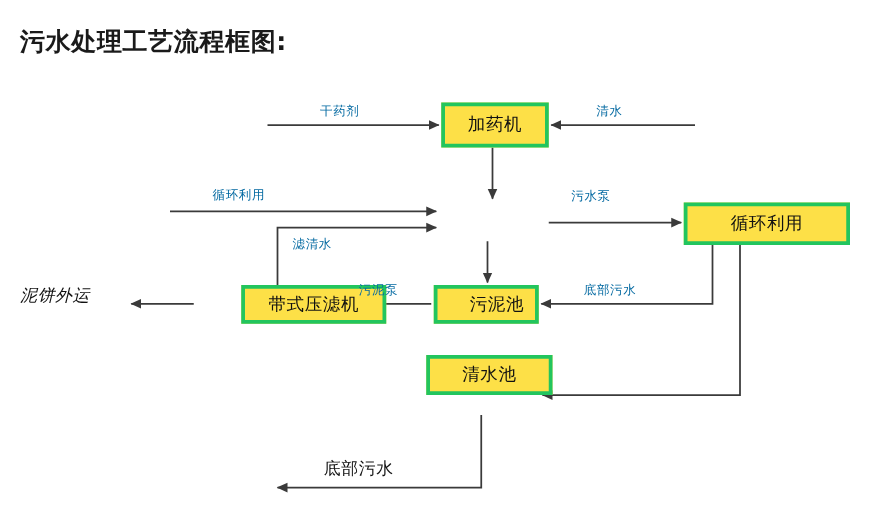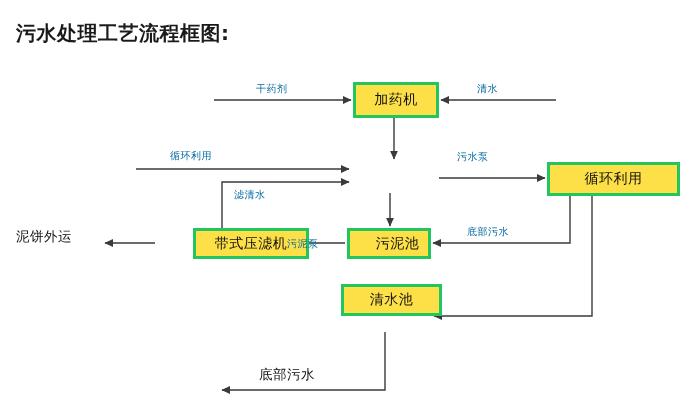--- a/index.html
+++ b/index.html
@@ -129,19 +129,19 @@
   <div class="edge-label" style="left:477px; top:82px;">清水</div>
 
   <div class="edge-label" style="left:170px; top:149px;">循环利用</div>
 
   <div class="edge-label" style="left:234px; top:188px;">滤清水</div>
 
   <div class="edge-label" style="left:457px; top:150px;">污水泵</div>
 
   <div class="edge-label" style="left:467px; top:225px;">底部污水</div>
 
-  <div class="edge-label" style="left:287px; top:225px;margin-top:12px;">污泥泵</div>
+  <div class="edge-label" style="left:287px; top:225px;">污泥泵</div>
 
-  <div class="term-label" style="left:16px; top:228px;">泥饼外运</div>
+  <div class="term-label" style="left:16px; top:228px;font-style:italic;">泥饼外运</div>
 
   <div class="term-label" style="left:259px; top:366px;">底部污水</div>
 
 </div>
 
 </body></html>

